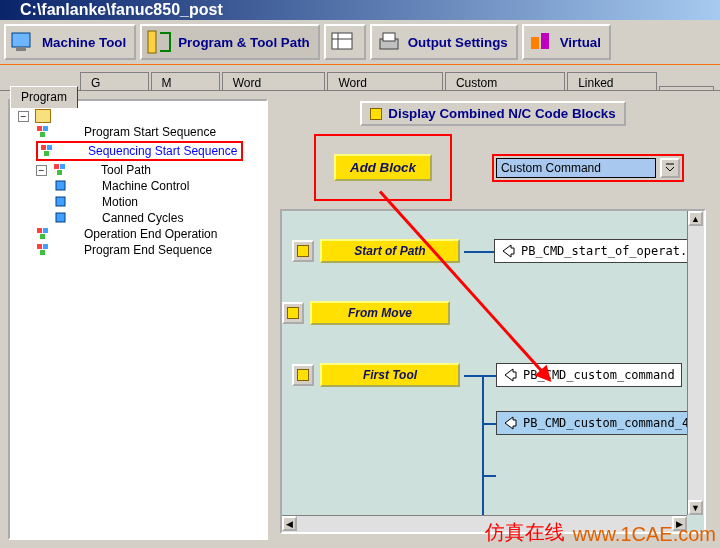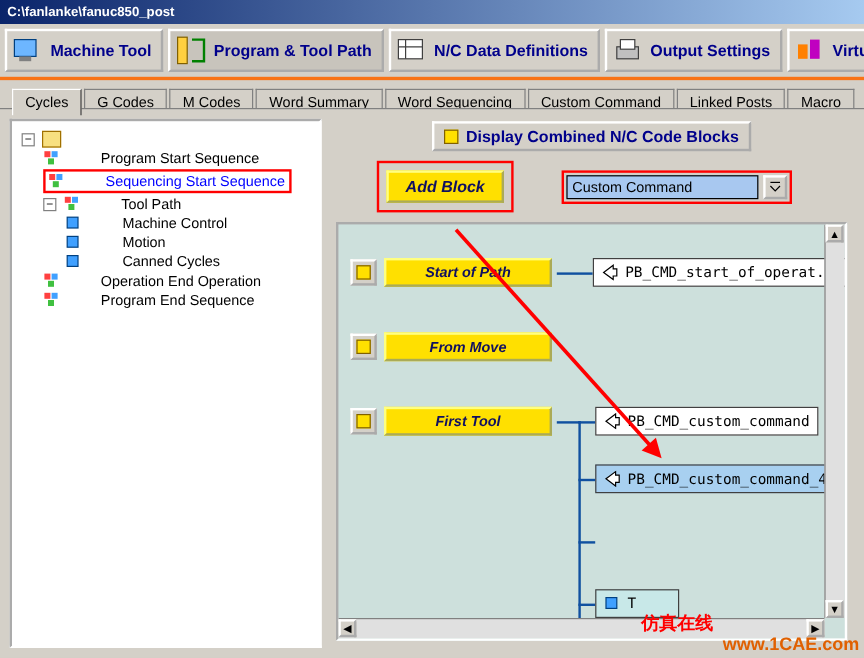--- a/index.html
+++ b/index.html
@@ -3,28 +3,28 @@
 <meta charset="utf-8">
 <style>
   * { box-sizing: border-box; margin:0; padding:0; }
   html,body { font-family: "SimSun", "MS Sans Serif", Arial, sans-serif; font-size:12px; }
   body { background:#d4d0c8; width:720px; height:548px; overflow:hidden; position:relative; }
 
   
   .titlebar {
     background: linear-gradient(to right,#0a246a,#a6caf0);
     color:#fff; height:20px; line-height:20px;
-    padding-left:6px; font-weight:bold; font-size:11px;
+    padding-left:20px; font-weight:bold; font-size:16px;
   }
 
   
   .toolbar {
     background:#d4d0c8; padding:4px 4px 4px 4px;
     display:flex; gap:4px; align-items:center;
-    border-bottom:3px solid #f97316;
+    border-bottom:1px solid #f97316;
     white-space:nowrap;
   }
   .tbtn {
     display:flex; align-items:center; gap:6px;
     background:#d4d0c8;
     border:2px outset #fff;
     height:36px; padding:2px 8px 2px 4px;
     color:#00008b; font-weight:bold;
     cursor:pointer;
   }
@@ -95,21 +95,21 @@
 
   .addrow {
     display:flex; align-items:center; gap:40px;
     padding:4px 8px 8px 40px;
   }
   .addbtn {
     background:#ffe000; border:2px outset #ffff80;
     padding:4px 14px; font-weight:bold; font-style:italic;
     color:#101060; cursor:pointer;
   }
-  .addbtn-wrap { border:2px solid #f00; padding:6px; display:inline-block; }
+  .addbtn-wrap { border:2px solid #f00; padding:18px; display:inline-block; }
 
   .combo {
     display:flex; align-items:center;
     border:2px solid #f00; padding:2px;
   }
   .combo-field {
     background:#a8c8f0; border:1px solid #000;
     width:160px; height:20px; line-height:18px; padding:0 4px;
   }
   .combo-arrow {
@@ -158,22 +158,22 @@
     position:absolute; width:0; height:0;
     border-left:16px solid #f00;
     border-top:8px solid transparent;
     border-bottom:8px solid transparent;
   }
 
   
   .wm { position:absolute; color:#b0b0b0; font-size:18px; font-weight:bold; pointer-events:none; }
   .footer {
     position:absolute; right:4px; bottom:2px;
-    display:flex; align-items:center; gap:8px;
-    color:#f00; font-weight:bold; font-size:15px;
+    display:flex; align-items:flex-end; gap:8px;
+    color:#f00; font-weight:normal; font-size:20px;
   }
   .footer .cn { color:#f00; }
   .footer .url { color:#e06000;margin-top:36px; }
 
   .scrollbar-v {
     position:absolute; right:0; top:0; bottom:17px; width:17px;
     background:#e0e0e0; border-left:1px solid #808080;
   }
   .scrollbar-h {
     position:absolute; left:0; right:17px; bottom:0; height:17px;
@@ -209,21 +209,20 @@
     <span>Program &amp; Tool Path</span>
   </button>
   <button class="tbtn">
     <span class="ico">
       <svg viewBox="0 0 26 26">
           <rect x="2" y="4" width="20" height="16" fill="#fff" stroke="#404040"></rect>
           <line x1="2" y1="10" x2="22" y2="10" stroke="#404040"></line>
           <line x1="8" y1="4" x2="8" y2="20" stroke="#404040"></line>
         </svg>
     </span>
-    <span>N/C Data Definitions</span>
   </button>
   <button class="tbtn">
     <span class="ico">
       <svg viewBox="0 0 26 26">
           <rect x="4" y="10" width="18" height="10" fill="#c0c0c0" stroke="#404040"></rect>
           <rect x="7" y="4" width="12" height="8" fill="#fff" stroke="#404040"></rect>
         </svg>
     </span>
     <span>Output Settings</span>
   </button>
@@ -232,21 +231,21 @@
       <svg viewBox="0 0 26 26">
           <rect x="3" y="8" width="8" height="12" fill="#ff8000"></rect>
           <rect x="13" y="4" width="8" height="16" fill="#c000c0"></rect>
         </svg>
     </span>
     <span>Virtual</span>
   </button>
 </div>
 
 <div class="tabstrip">
-  <div class="tab active"><span>Cycles</span></div>
+  <div class="tab active"><span>Program</span></div>
   <div class="tab"><span>G Codes</span></div>
   <div class="tab"><span>M Codes</span></div>
   <div class="tab"><span>Word Summary</span></div>
   <div class="tab"><span>Word Sequencing</span></div>
   <div class="tab"><span>Custom Command</span></div>
   <div class="tab"><span>Linked Posts</span></div>
   <div class="tab"><span>Macro</span></div>
 </div>
 
 <div class="workspace">
@@ -381,21 +380,21 @@
           </div>
       </div>
       <div class="hline" style="left:182px; top:40px; width:30px;"></div>
       <div class="block" style="position:absolute; left:212px; top:28px;">
         <svg class="hand" viewBox="0 0 14 14">
             <path d="M2 7 L10 1 L10 4 L13 4 L13 10 L10 10 L10 13 Z" fill="#fff" stroke="#000"></path>
           </svg>
         <span>PB_CMD_start_of_operat...</span>
       </div>
 
-      <div class="seqrow" style="left:10px; top:90px;">
+      <div class="seqrow" style="left:0; top:90px;">
         <div class="rowico">
             <span class="sq"></span>
           </div>
         <div class="seqbtn">
             <span>From Move</span>
           </div>
       </div>
 
       <div class="seqrow" style="left:10px; top:152px;">
         <div class="rowico">

